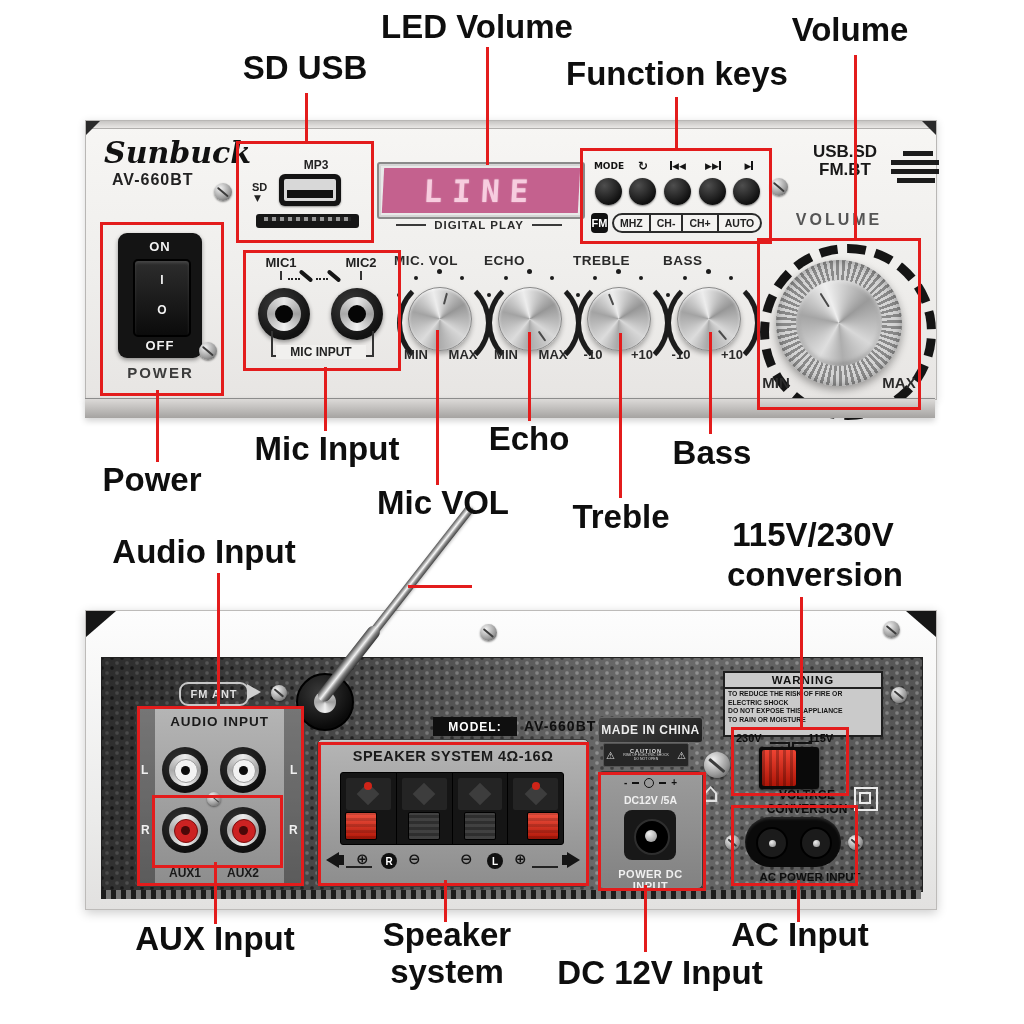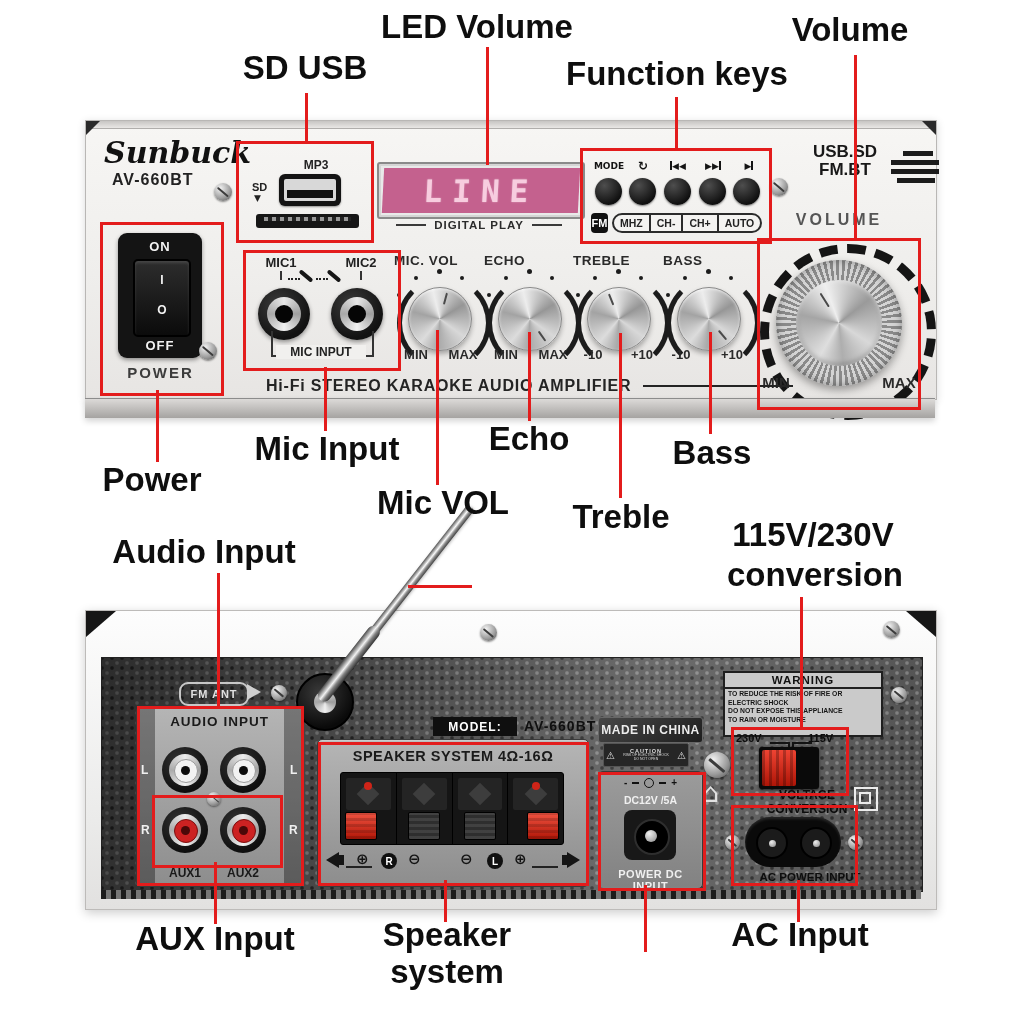--- a/index.html
+++ b/index.html
@@ -326,24 +326,20 @@
       <span class="dot" style="left:597px;top:155px;"></span>
       <span class="dot" style="left:620px;top:148px;width:5px;height:5px;"></span>
       <span class="dot" style="left:643px;top:155px;"></span>
       <span class="dot" style="left:660px;top:172px;"></span>
     <div class="knob-s" style="left:591px;top:166px;">
         <span class="ptr" style="transform:rotate(140deg);"></span>
       </div>
     <div class="kminmax" style="left:573px;top:226px;width:44px;">-10</div>
     <div class="kminmax" style="left:624px;top:226px;width:44px;">+10</div>
 
-    <div class="abs" style="left:180px;top:256px;display:flex;align-items:center;gap:12px;">
-      <span style="font-size:16px;font-weight:bold;color:#242424;letter-spacing:.8px;white-space:nowrap;">Hi-Fi STEREO KARAOKE AUDIO AMPLIFIER</span>
-      <span style="display:inline-block;width:150px;height:2px;background:#242424;"></span>
-    </div>
   </div>
   <div id="front-bottom"></div>
 
   <div class="rbox" style="left:236px;top:141px;width:132px;height:96px;"></div>
   <div class="rbox" style="left:580px;top:148px;width:186px;height:90px;"></div>
   <div class="rbox" style="left:100px;top:222px;width:118px;height:168px;"></div>
   <div class="rbox" style="left:243px;top:250px;width:152px;height:115px;"></div>
   <div class="rbox" style="left:757px;top:238px;width:158px;height:166px;"></div>
 
   <div class="rline" style="left:156px;top:390px;height:72px;"></div>
@@ -537,15 +533,16 @@
   <div class="rbox" style="left:598px;top:772px;width:102px;height:113px;"></div>
 
   <div class="rline" style="left:214px;top:862px;height:62px;"></div>
   <div class="rline" style="left:444px;top:880px;height:42px;"></div>
   <div class="rline" style="left:644px;top:885px;height:67px;"></div>
   <div class="rline" style="left:797px;top:880px;height:42px;"></div>
 
   <div class="ann" style="left:362px;top:918px;width:170px;">Speaker</div>
   <div class="ann" style="left:130px;top:922px;width:170px;">AUX Input</div>
   <div class="ann" style="left:362px;top:955px;width:170px;">system</div>
+  <div class="ann" style="left:545px;top:956px;width:230px;">DC 12V Input</div>
   <div class="ann" style="left:710px;top:918px;width:180px;">AC Input</div>
 
 </div>
 
 </body></html>

